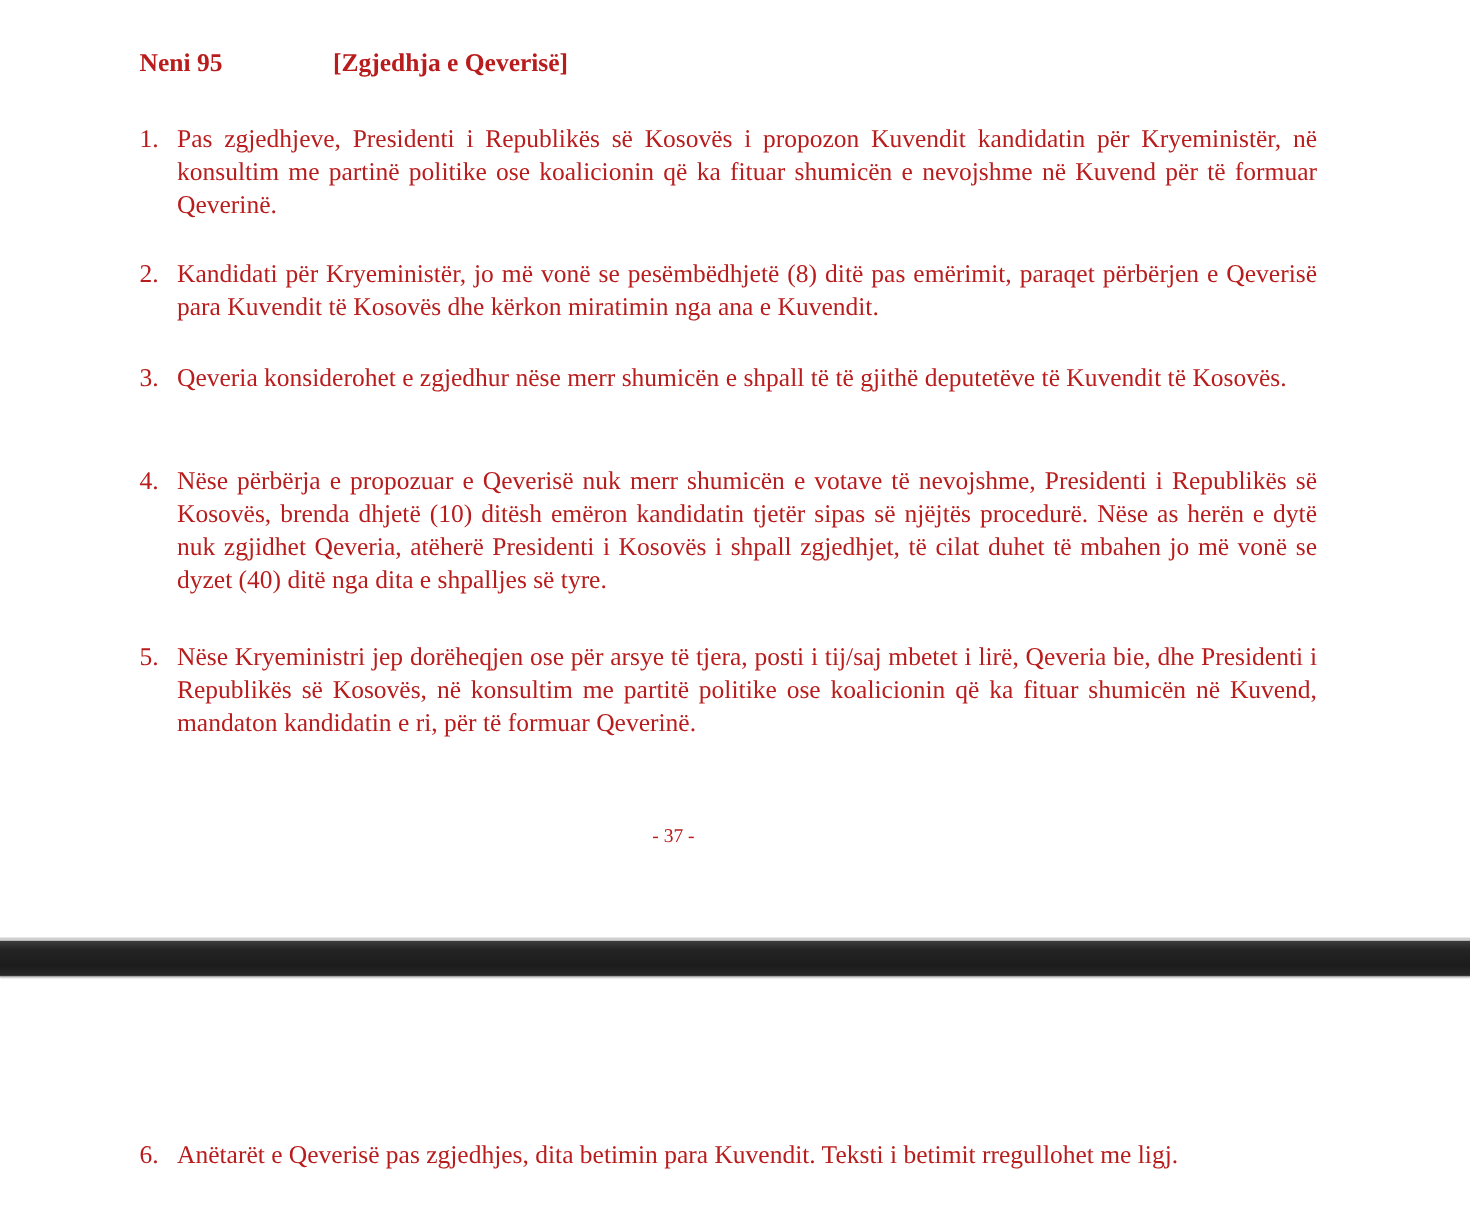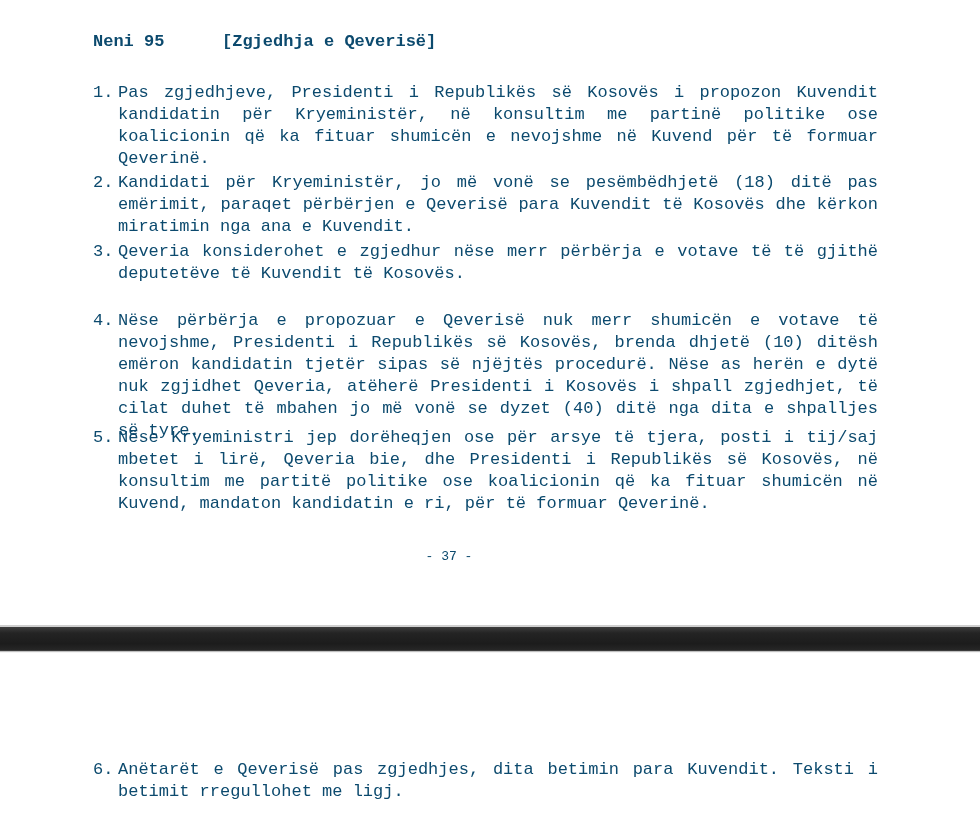--- a/index.html
+++ b/index.html
@@ -6,22 +6,22 @@
     margin: 0;
     padding: 0;
     background: #ffffff;
   }
   .canvas {
     position: relative;
     width: 980px;
     height: 815px;
     background: #ffffff;
     overflow: hidden;
-    font-family: Liberation Mono, monospace;
-    color: #0c4a6e;
+    font-family: Liberation Serif, serif;
+    color: #b91c1c;
     -webkit-font-smoothing: antialiased;
   }
   
   .heading {
     position: absolute;
     left: 93px;
     top: 31px;
     font-size: 17px;
     line-height: 22px;
     font-weight: bold;
@@ -87,26 +87,26 @@
     <span class="article">Neni 95</span><span>[Zgjedhja e Qeverisë]</span>
   </div>
 
   <div class="item i1">
     <span class="num">1.</span>
     <span class="txt">Pas zgjedhjeve, Presidenti i Republikës së Kosovës i propozon Kuvendit kandidatin për Kryeministër, në konsultim me partinë politike ose koalicionin që ka fituar shumicën e nevojshme në Kuvend për të formuar Qeverinë.</span>
   </div>
 
   <div class="item i2">
     <span class="num">2.</span>
-    <span class="txt">Kandidati për Kryeministër, jo më vonë se pesëmbëdhjetë (18) ditë pas emërimit, paraqet përbërjen e Qeverisë para Kuvendit të Kosovës dhe kërkon miratimin nga ana e Kuvendit.</span>
+    <span class="txt">Kandidati për Kryeministër, jo më vonë se pesëmbëdhjetë (8) ditë pas emërimit, paraqet përbërjen e Qeverisë para Kuvendit të Kosovës dhe kërkon miratimin nga ana e Kuvendit.</span>
   </div>
 
   <div class="item i3">
     <span class="num">3.</span>
-    <span class="txt">Qeveria konsiderohet e zgjedhur nëse merr përbërja e votave të të gjithë deputetëve të Kuvendit të Kosovës.</span>
+    <span class="txt">Qeveria konsiderohet e zgjedhur nëse merr shumicën e shpall të të gjithë deputetëve të Kuvendit të Kosovës.</span>
   </div>
 
   <div class="item i4">
     <span class="num">4.</span>
     <span class="txt">Nëse përbërja e propozuar e Qeverisë nuk merr shumicën e votave të nevojshme, Presidenti i Republikës së Kosovës, brenda dhjetë (10) ditësh emëron kandidatin tjetër sipas së njëjtës procedurë. Nëse as herën e dytë nuk zgjidhet Qeveria, atëherë Presidenti i Kosovës i shpall zgjedhjet, të cilat duhet të mbahen jo më vonë se dyzet (40) ditë nga dita e shpalljes së tyre.</span>
   </div>
 
   <div class="item i5">
     <span class="num">5.</span>
     <span class="txt">Nëse Kryeministri jep dorëheqjen ose për arsye të tjera, posti i tij/saj mbetet i lirë, Qeveria bie, dhe Presidenti i Republikës së Kosovës, në konsultim me partitë politike ose koalicionin që ka fituar shumicën në Kuvend, mandaton kandidatin e ri, për të formuar Qeverinë.</span>

